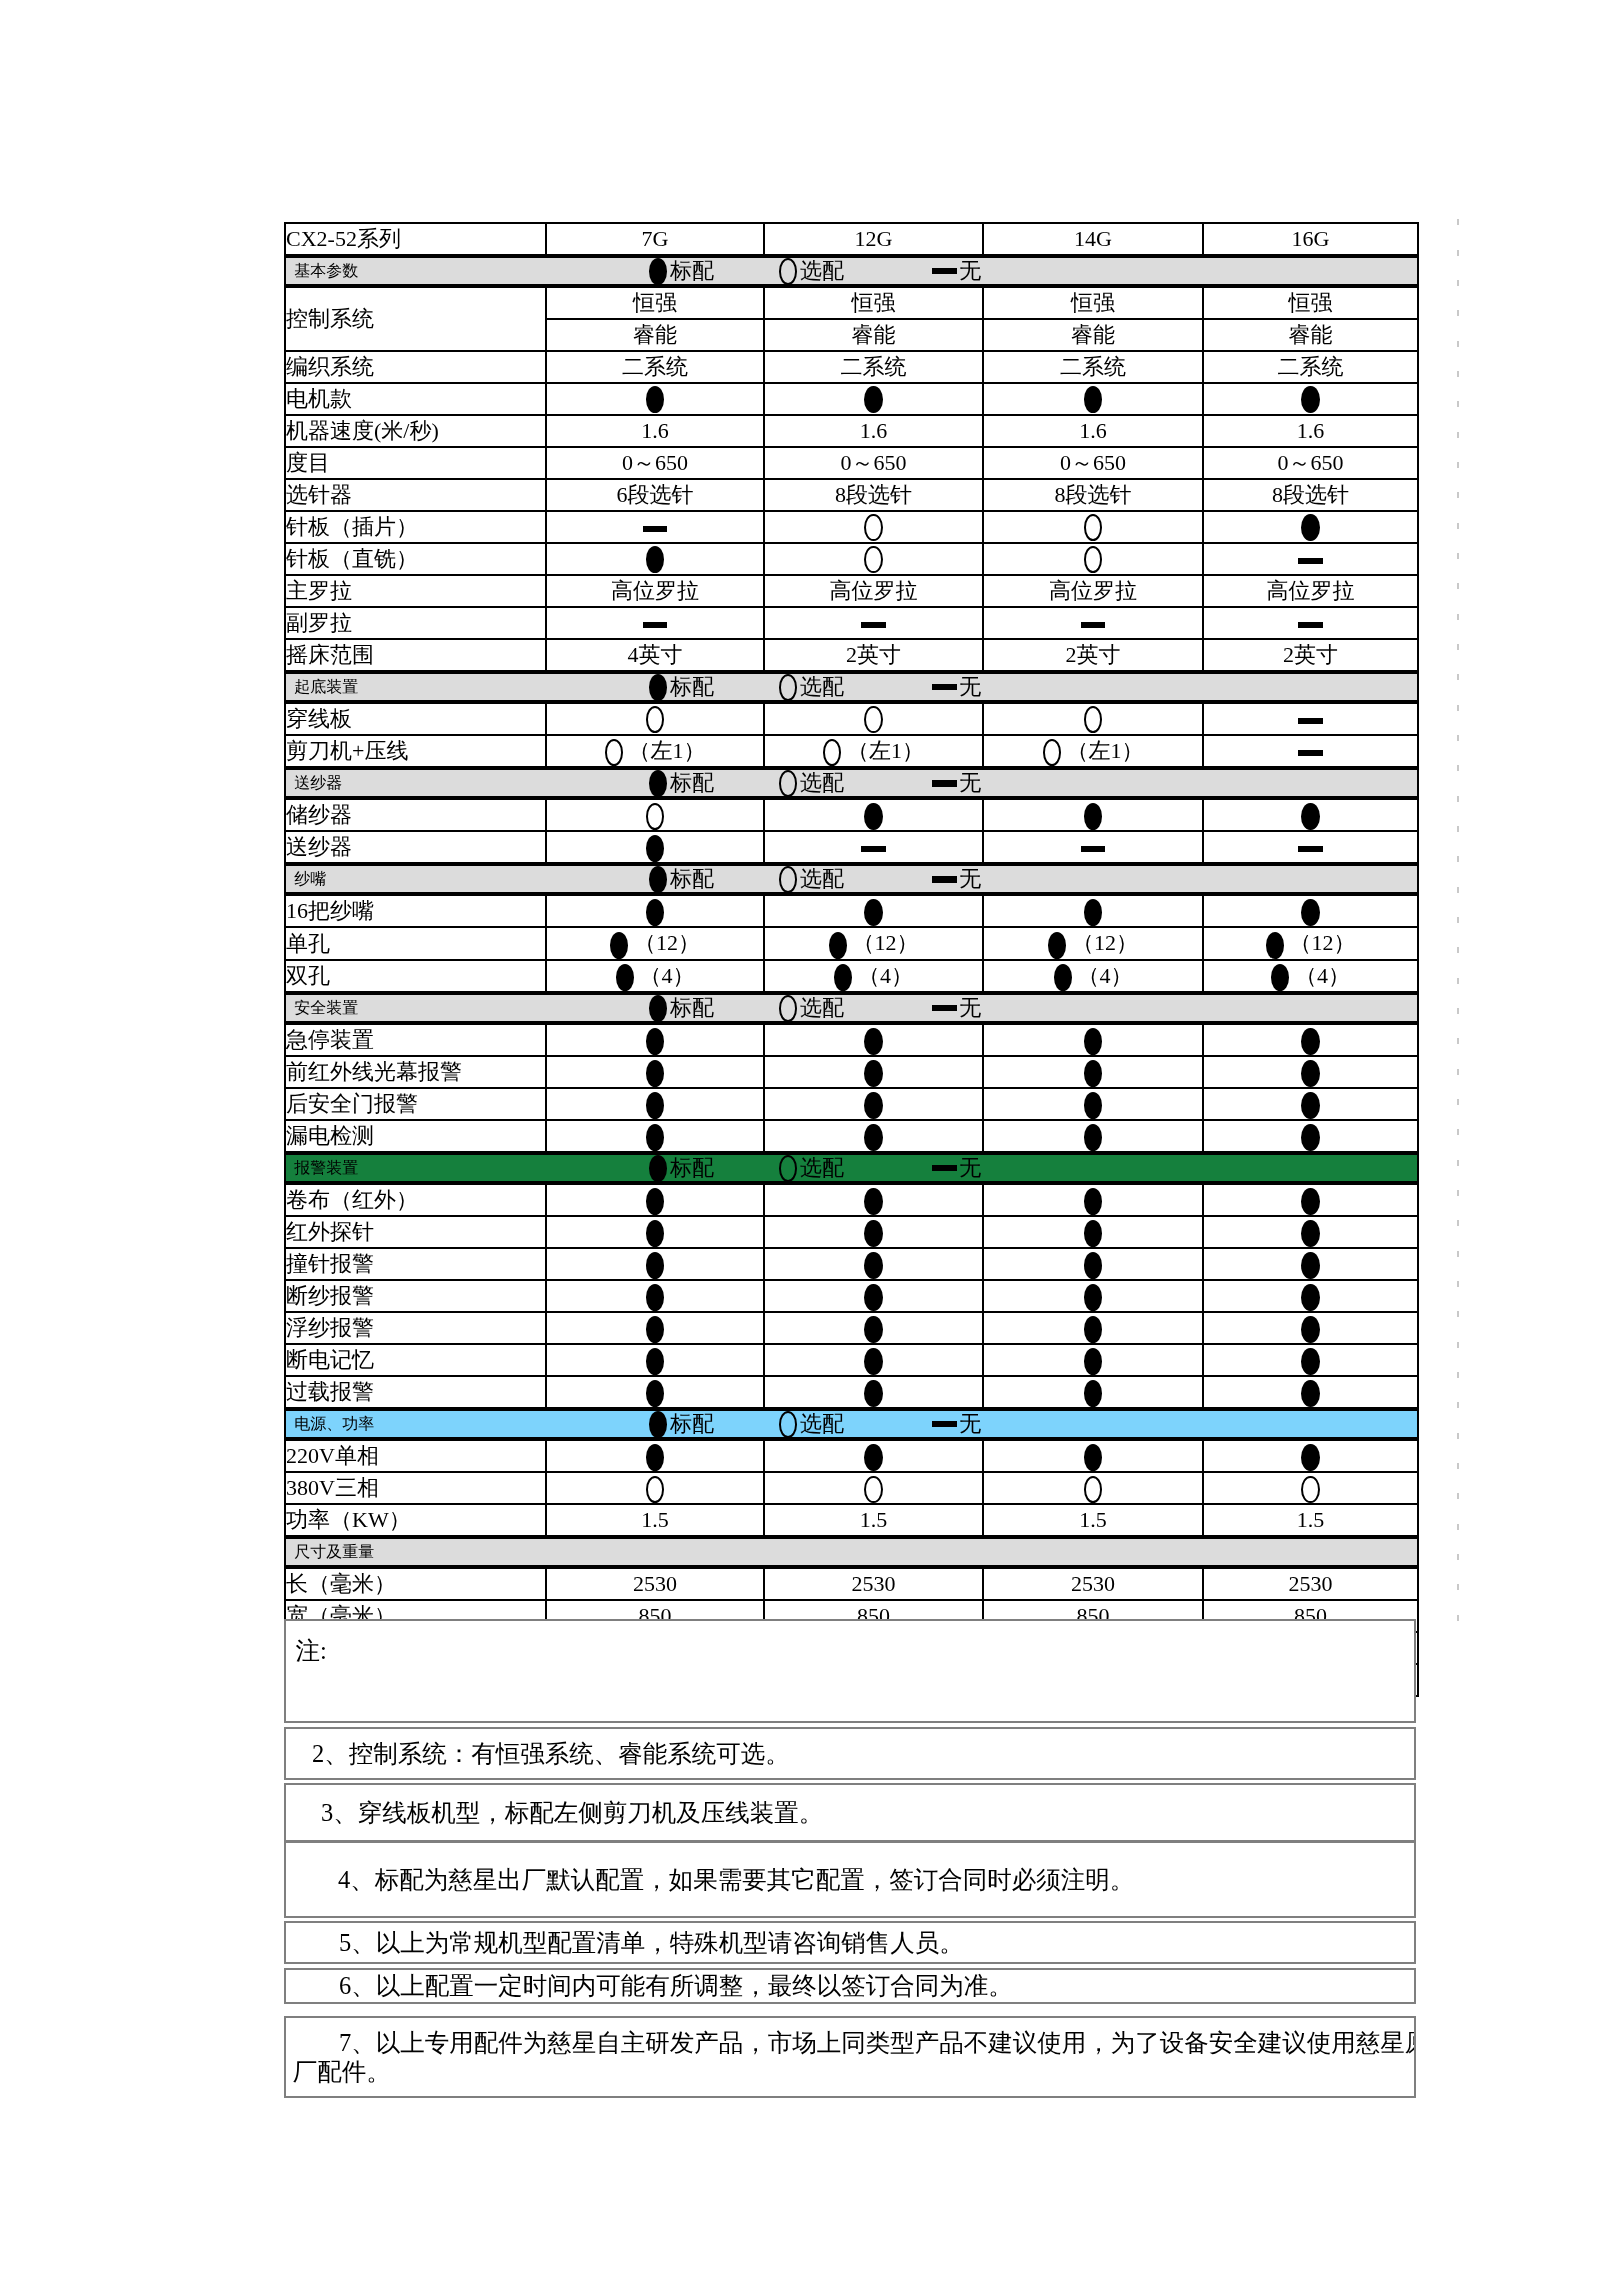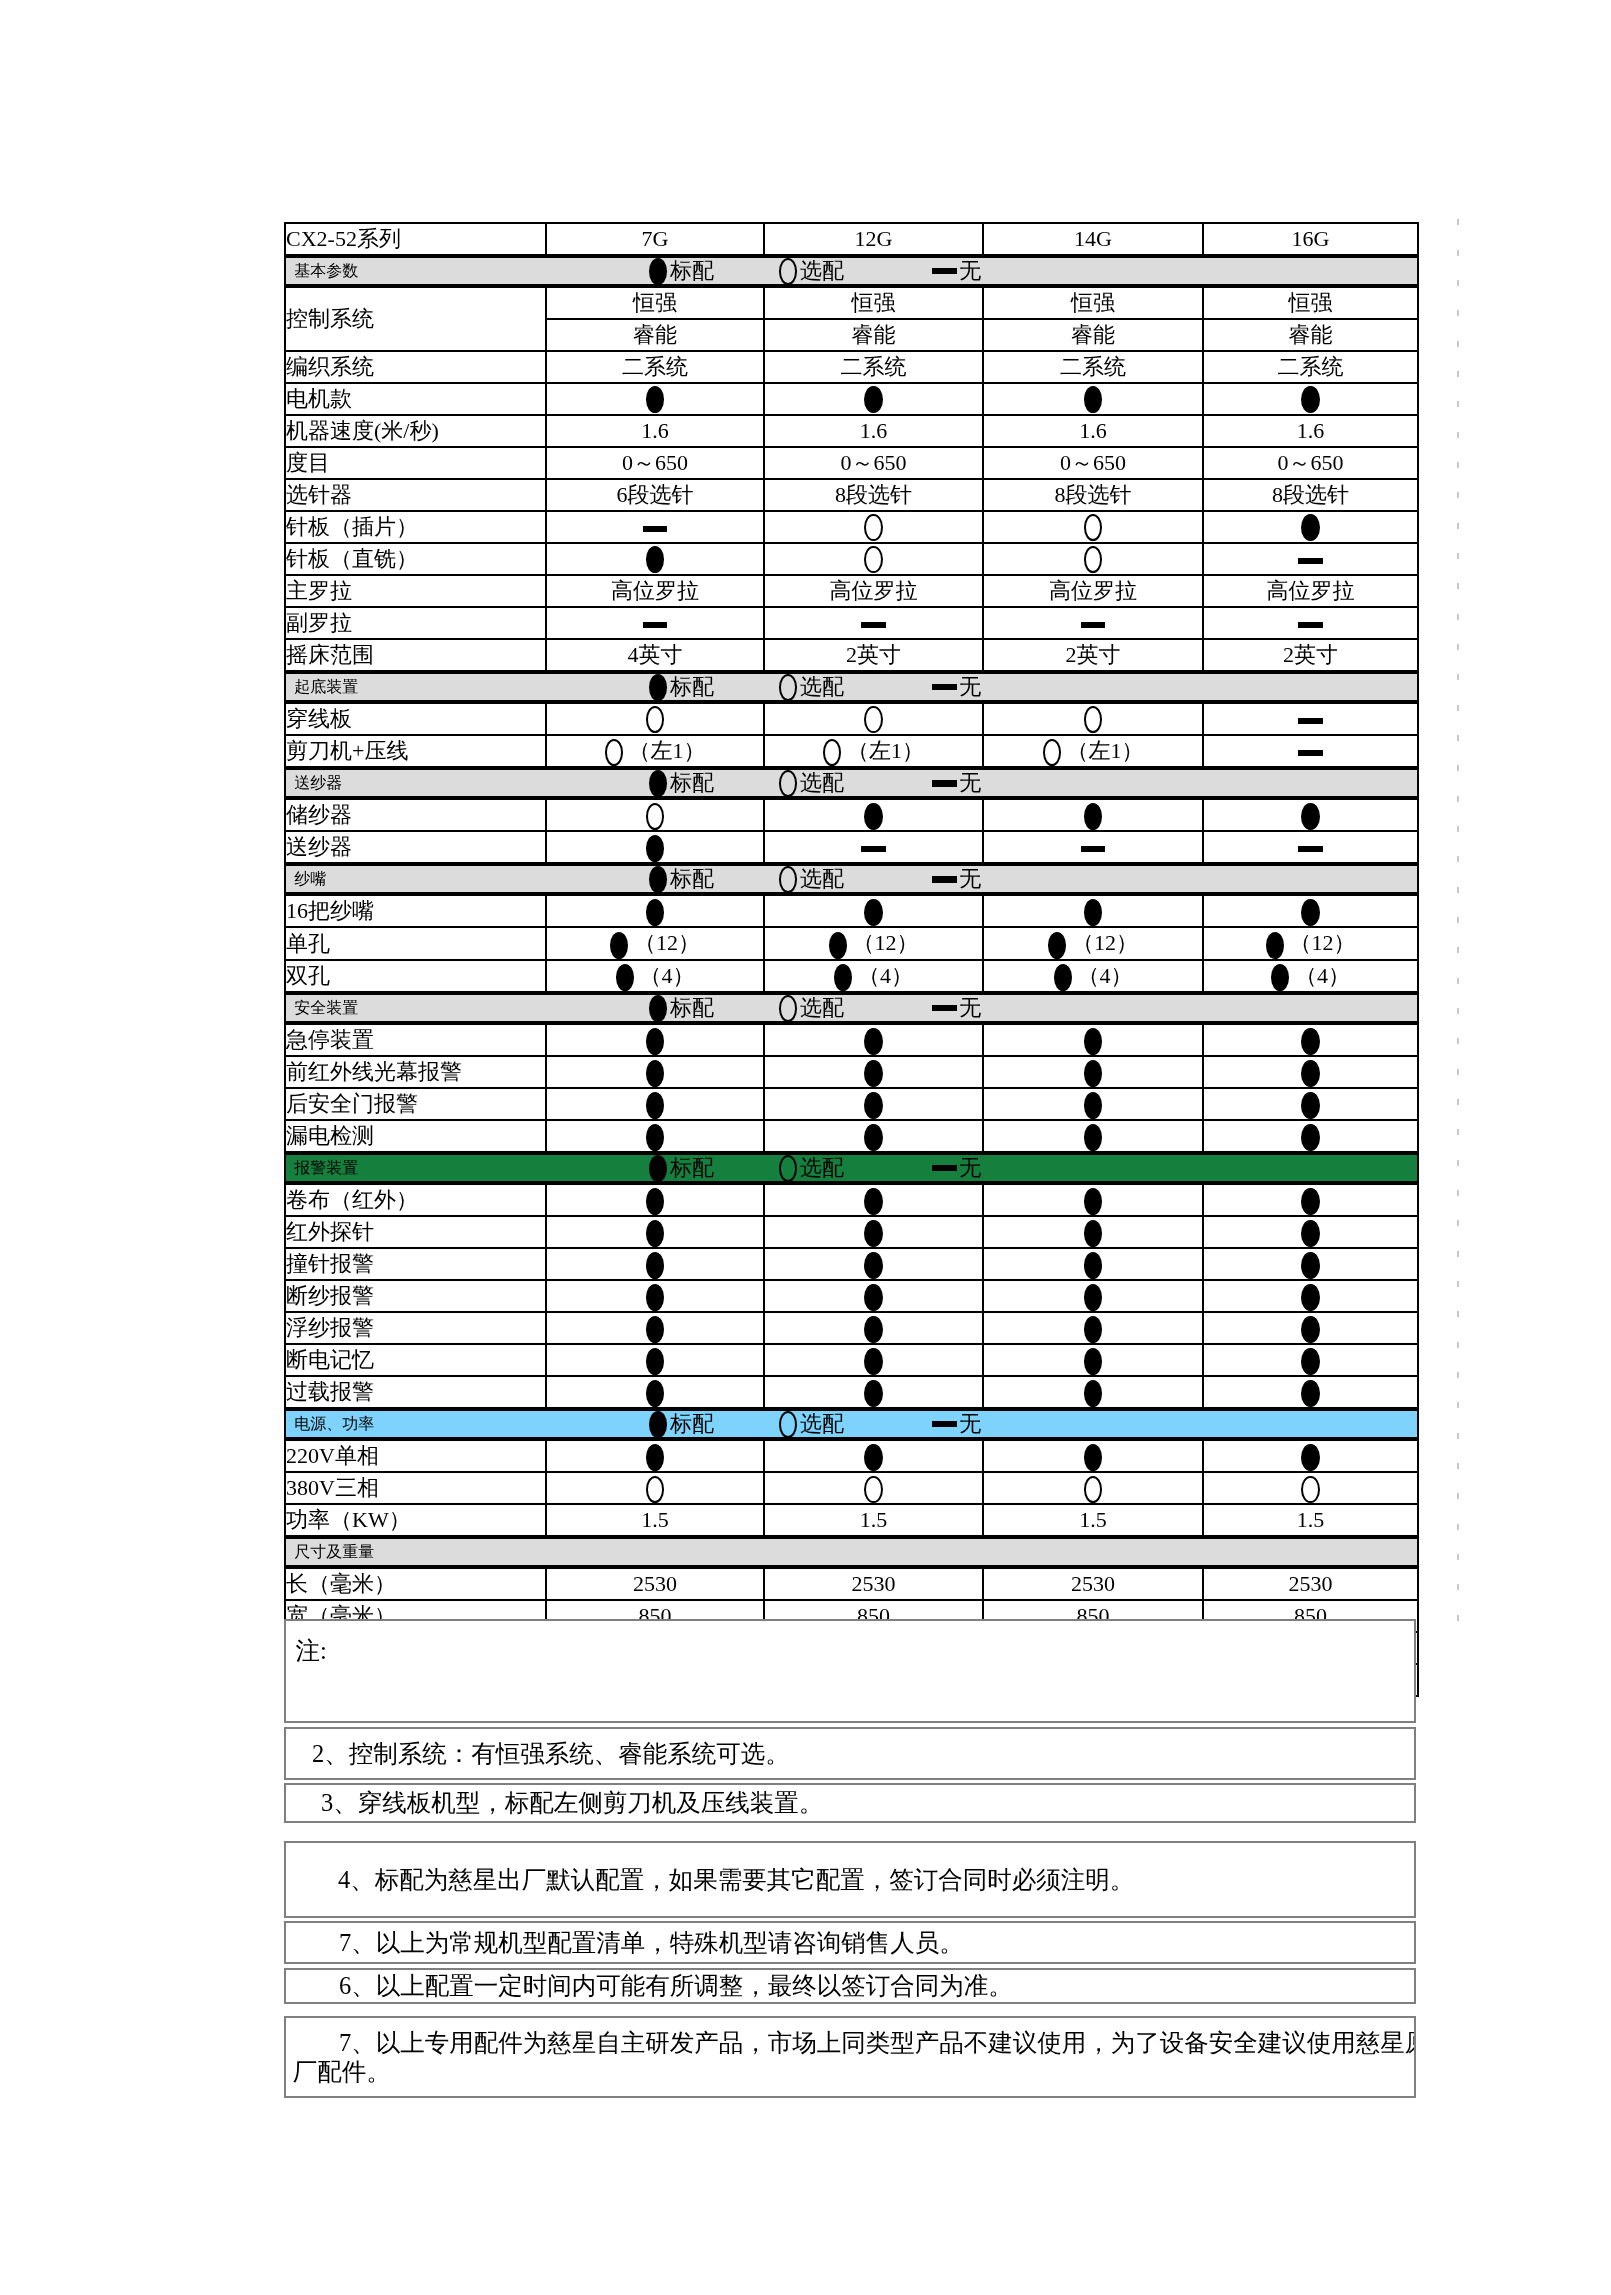--- a/index.html
+++ b/index.html
@@ -472,33 +472,33 @@
       <div class="note-box" style="top: 1619px; height: 104px;">
         <div style="padding-top: 16.4px; height: 100%;">
           <div class="note-line note-heading">注:</div>
         </div>
       </div>
       <div class="note-box" style="top: 1727px; height: 53px;">
         <div class="vcenter" style="height: 100%;">
           <div class="note-line" style="padding-left: 26px;">2、控制系统：有恒强系统、睿能系统可选。</div>
         </div>
       </div>
-      <div class="note-box" style="top: 1783px; height: 40px;">
+      <div class="note-box" style="top: 1783px; height: 59px;">
         <div class="vcenter" style="height: 100%;">
           <div class="note-line" style="padding-left: 35px;">3、穿线板机型，标配左侧剪刀机及压线装置。</div>
         </div>
       </div>
       <div class="note-box" style="top: 1841px; height: 77px;">
         <div class="vcenter" style="height: 100%;">
           <div class="note-line" style="padding-left: 52px;">4、标配为慈星出厂默认配置，如果需要其它配置，签订合同时必须注明。</div>
         </div>
       </div>
       <div class="note-box" style="top: 1921px; height: 43px;">
         <div class="vcenter" style="height: 100%;">
-          <div class="note-line" style="padding-left: 53px;">7、以上为常规机型配置清单，特殊机型请咨询销售人员。</div>
+          <div class="note-line" style="padding-left: 53px;">5、以上为常规机型配置清单，特殊机型请咨询销售人员。</div>
         </div>
       </div>
       <div class="note-box" style="top: 1968px; height: 36px;">
         <div class="vcenter" style="height: 100%;">
           <div class="note-line" style="padding-left: 53px;">6、以上配置一定时间内可能有所调整，最终以签订合同为准。</div>
         </div>
       </div>
       <div class="note-box" style="top: 2016px; height: 82px;">
         <div style="padding-top: 9.5px; height: 100%;">
           <div class="note-line" style="line-height: 29px; padding-left: 53px;">7、以上专用配件为慈星自主研发产品，市场上同类型产品不建议使用，为了设备安全建议使用慈星原</div>

